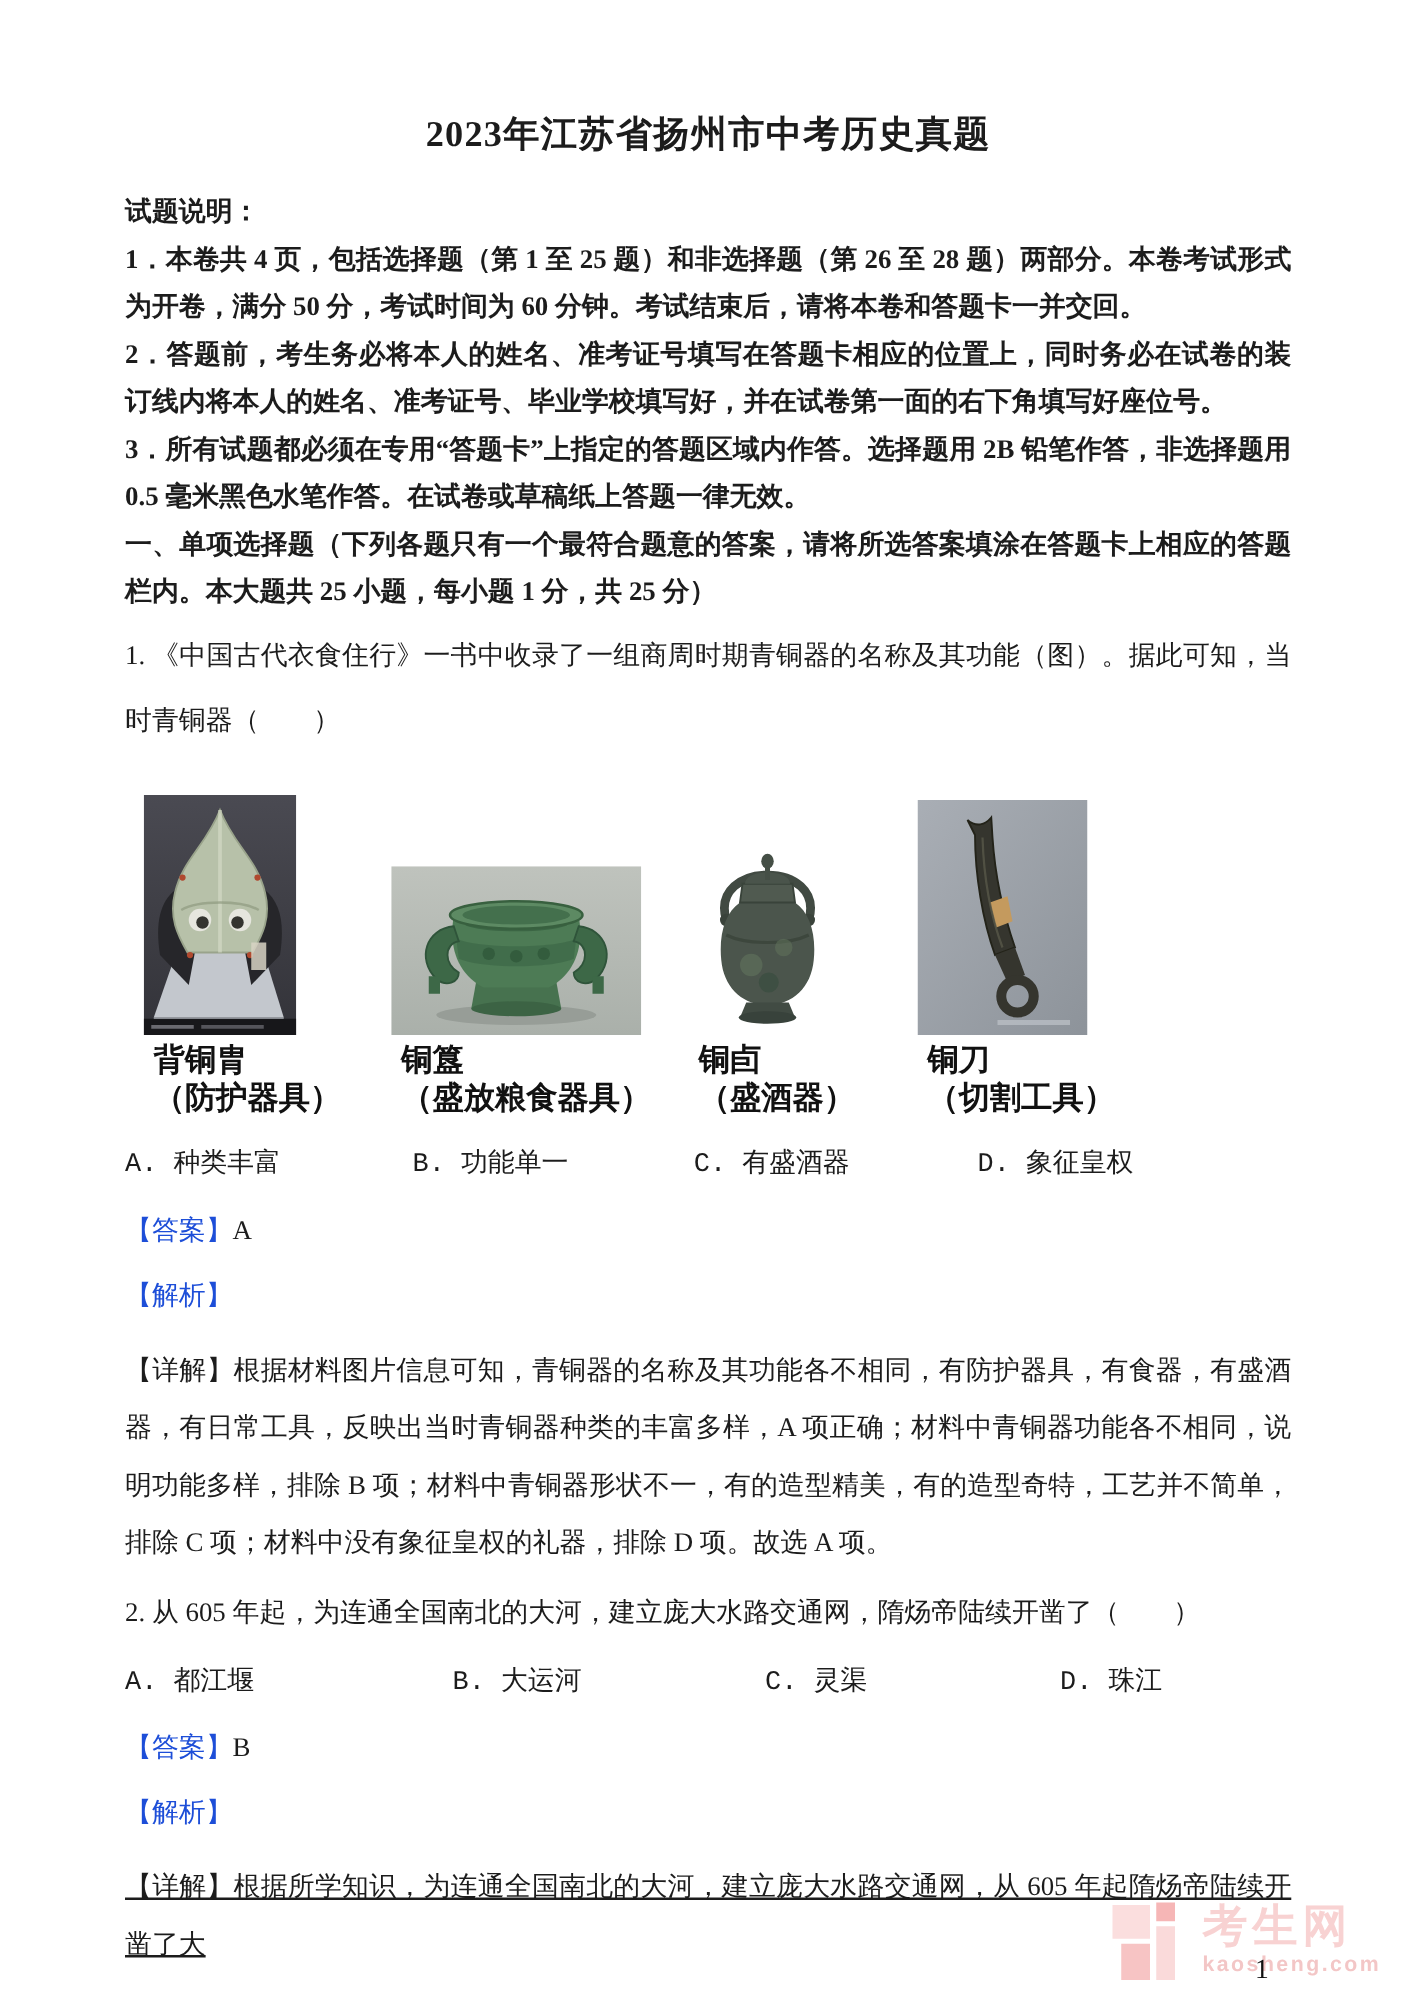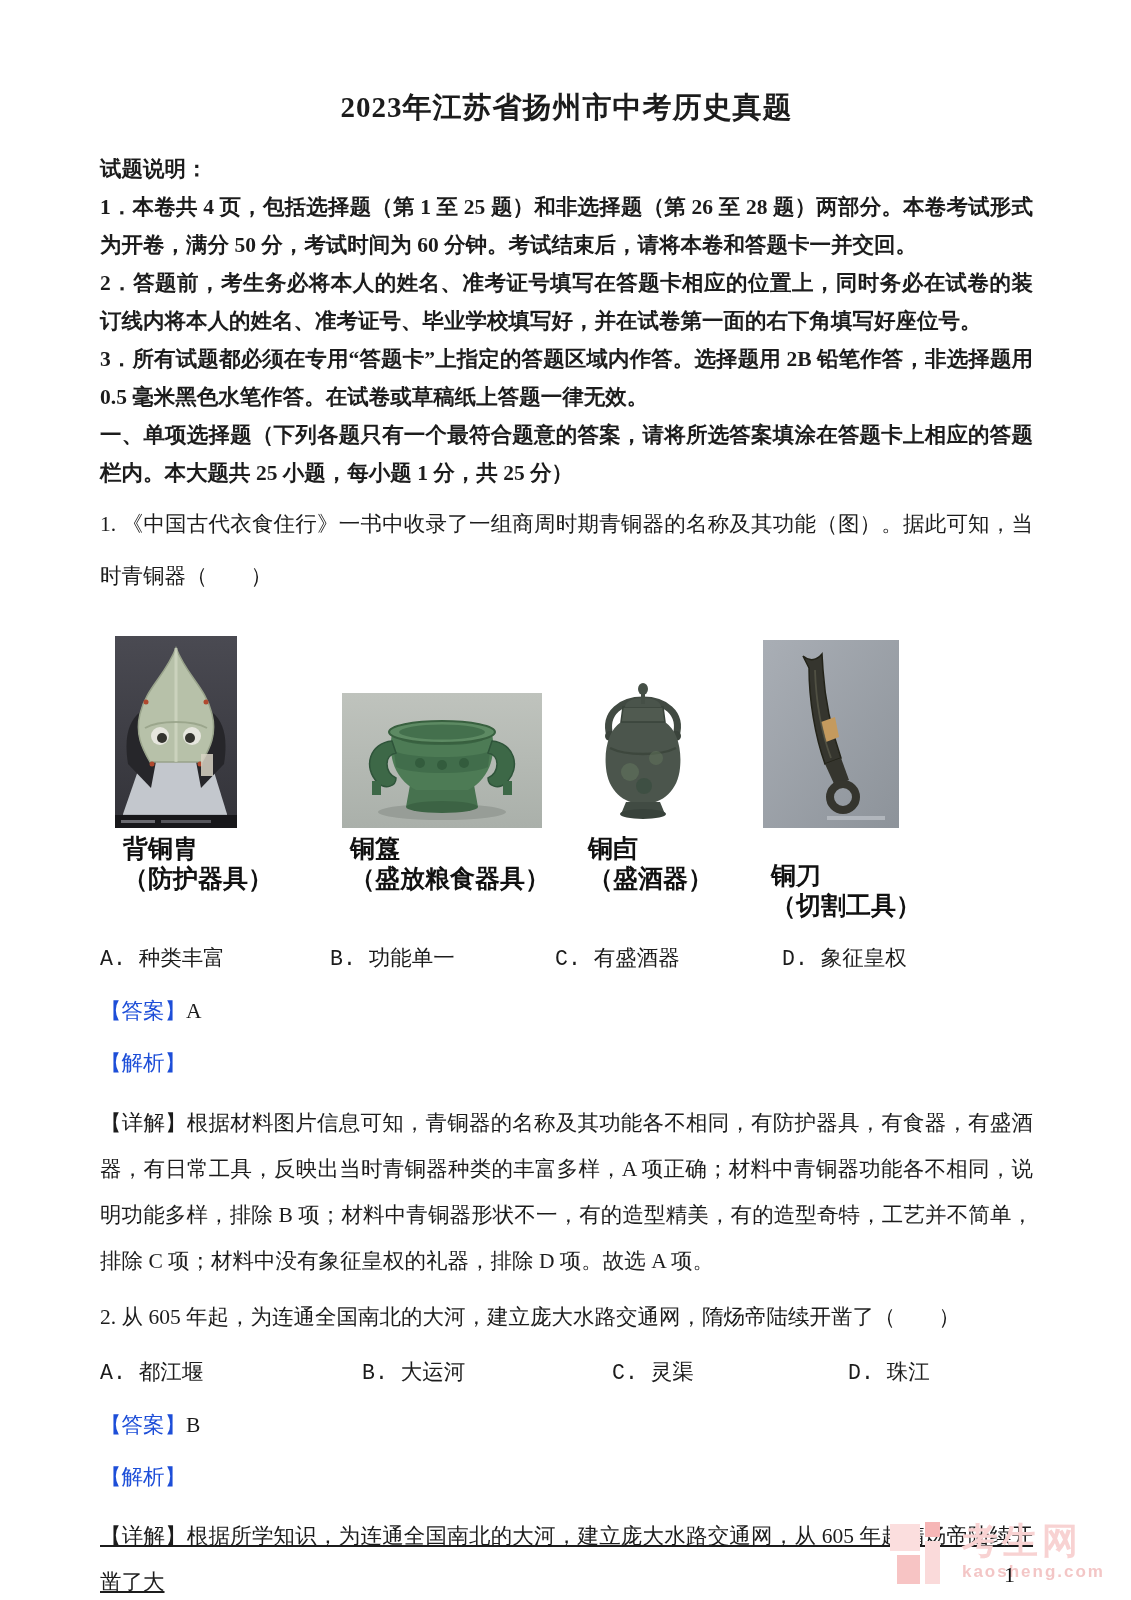--- a/index.html
+++ b/index.html
@@ -19,21 +19,21 @@
   .bold-block{font-weight:bold;}
   .para{
     font-size:21.5px;line-height:38px;margin:0;
     text-align:justify;
   }
   .para.first{margin-top:22px;}
   .q-text{
     font-size:21.5px;line-height:52px;margin:6px 0 0 0;text-align:justify;font-weight:normal;
   }
   
-  .figures{display:flex;align-items:flex-start;margin-top:26px;}
+  .figures{display:flex;align-items:flex-end;margin-top:26px;}
   .figure{display:flex;flex-direction:column;}
   .fig-img{display:flex;align-items:flex-end;height:200px;}
   .fig1{margin-left:15px;width:122px;}
   .fig2{margin-left:55px;width:200px;}
   .fig3{margin-left:38px;width:126px;}
   .fig4{margin-left:57px;width:136px;}
   .caption{
     font-family:"Liberation Sans", sans-serif;
     font-weight:bold;font-size:25px;line-height:30px;
     margin-top:5px;white-space:nowrap;color:#111;
@@ -125,21 +125,21 @@
             <rect x="6" y="184" width="34" height="3" fill="#6a6a70"></rect>
             <rect x="46" y="184" width="50" height="3" fill="#55555b"></rect>
           </svg>
         </div>
         <figcaption class="caption">
           <span>背铜胄</span>
           <span class="cap2">（防护器具）</span>
         </figcaption>
       </figure>
 
-      <figure class="figure fig2" style="margin:0 0 0 79px;padding-left:26px;">
+      <figure class="figure fig2" style="margin:0 0 0 50px;padding-left:26px;">
         <div class="fig-img">
           <svg width="200" height="135" viewBox="0 0 200 135" xmlns="http://www.w3.org/2000/svg">
             <defs>
               <linearGradient id="guiBg" x1="0" y1="0" x2="0" y2="1">
                 <stop offset="0" stop-color="#bfc3bd"></stop>
                   <stop offset="1" stop-color="#aab0aa"></stop>
               </linearGradient>
             </defs>
             <rect width="200" height="135" fill="url(#guiBg)"></rect>
             <ellipse cx="100" cy="119" rx="64" ry="8" fill="#979d97"></ellipse>
@@ -184,21 +184,21 @@
             <rect x="61" y="30" width="4" height="12" fill="#454f46"></rect>
             <ellipse cx="63" cy="27" rx="5" ry="6" fill="#454f46"></ellipse>
           </svg>
         </div>
         <figcaption class="caption">
           <span>铜卣</span>
           <span class="cap2">（盛酒器）</span>
         </figcaption>
       </figure>
 
-      <figure class="figure fig4" style="margin:0 0 0 57px;gap:27px;">
+      <figure class="figure fig4" style="margin:0 0 0 57px;">
         <div class="fig-img">
           <svg width="136" height="188" viewBox="0 0 136 188" xmlns="http://www.w3.org/2000/svg">
             <defs>
               <linearGradient id="knifeBg" x1="0" y1="0" x2="1" y2="1">
                 <stop offset="0" stop-color="#a9aeb5"></stop>
                   <stop offset="1" stop-color="#8d939a"></stop>
               </linearGradient>
             </defs>
             <rect width="136" height="188" fill="url(#knifeBg)"></rect>
             <path d="M46,28 L40,16 C47,22 54,20 59,14 L60,30 C62,60 69,92 78,118 L62,124 C52,96 46,60 46,28 Z" fill="#35352e" stroke="#232319" stroke-width="1.5"></path>

